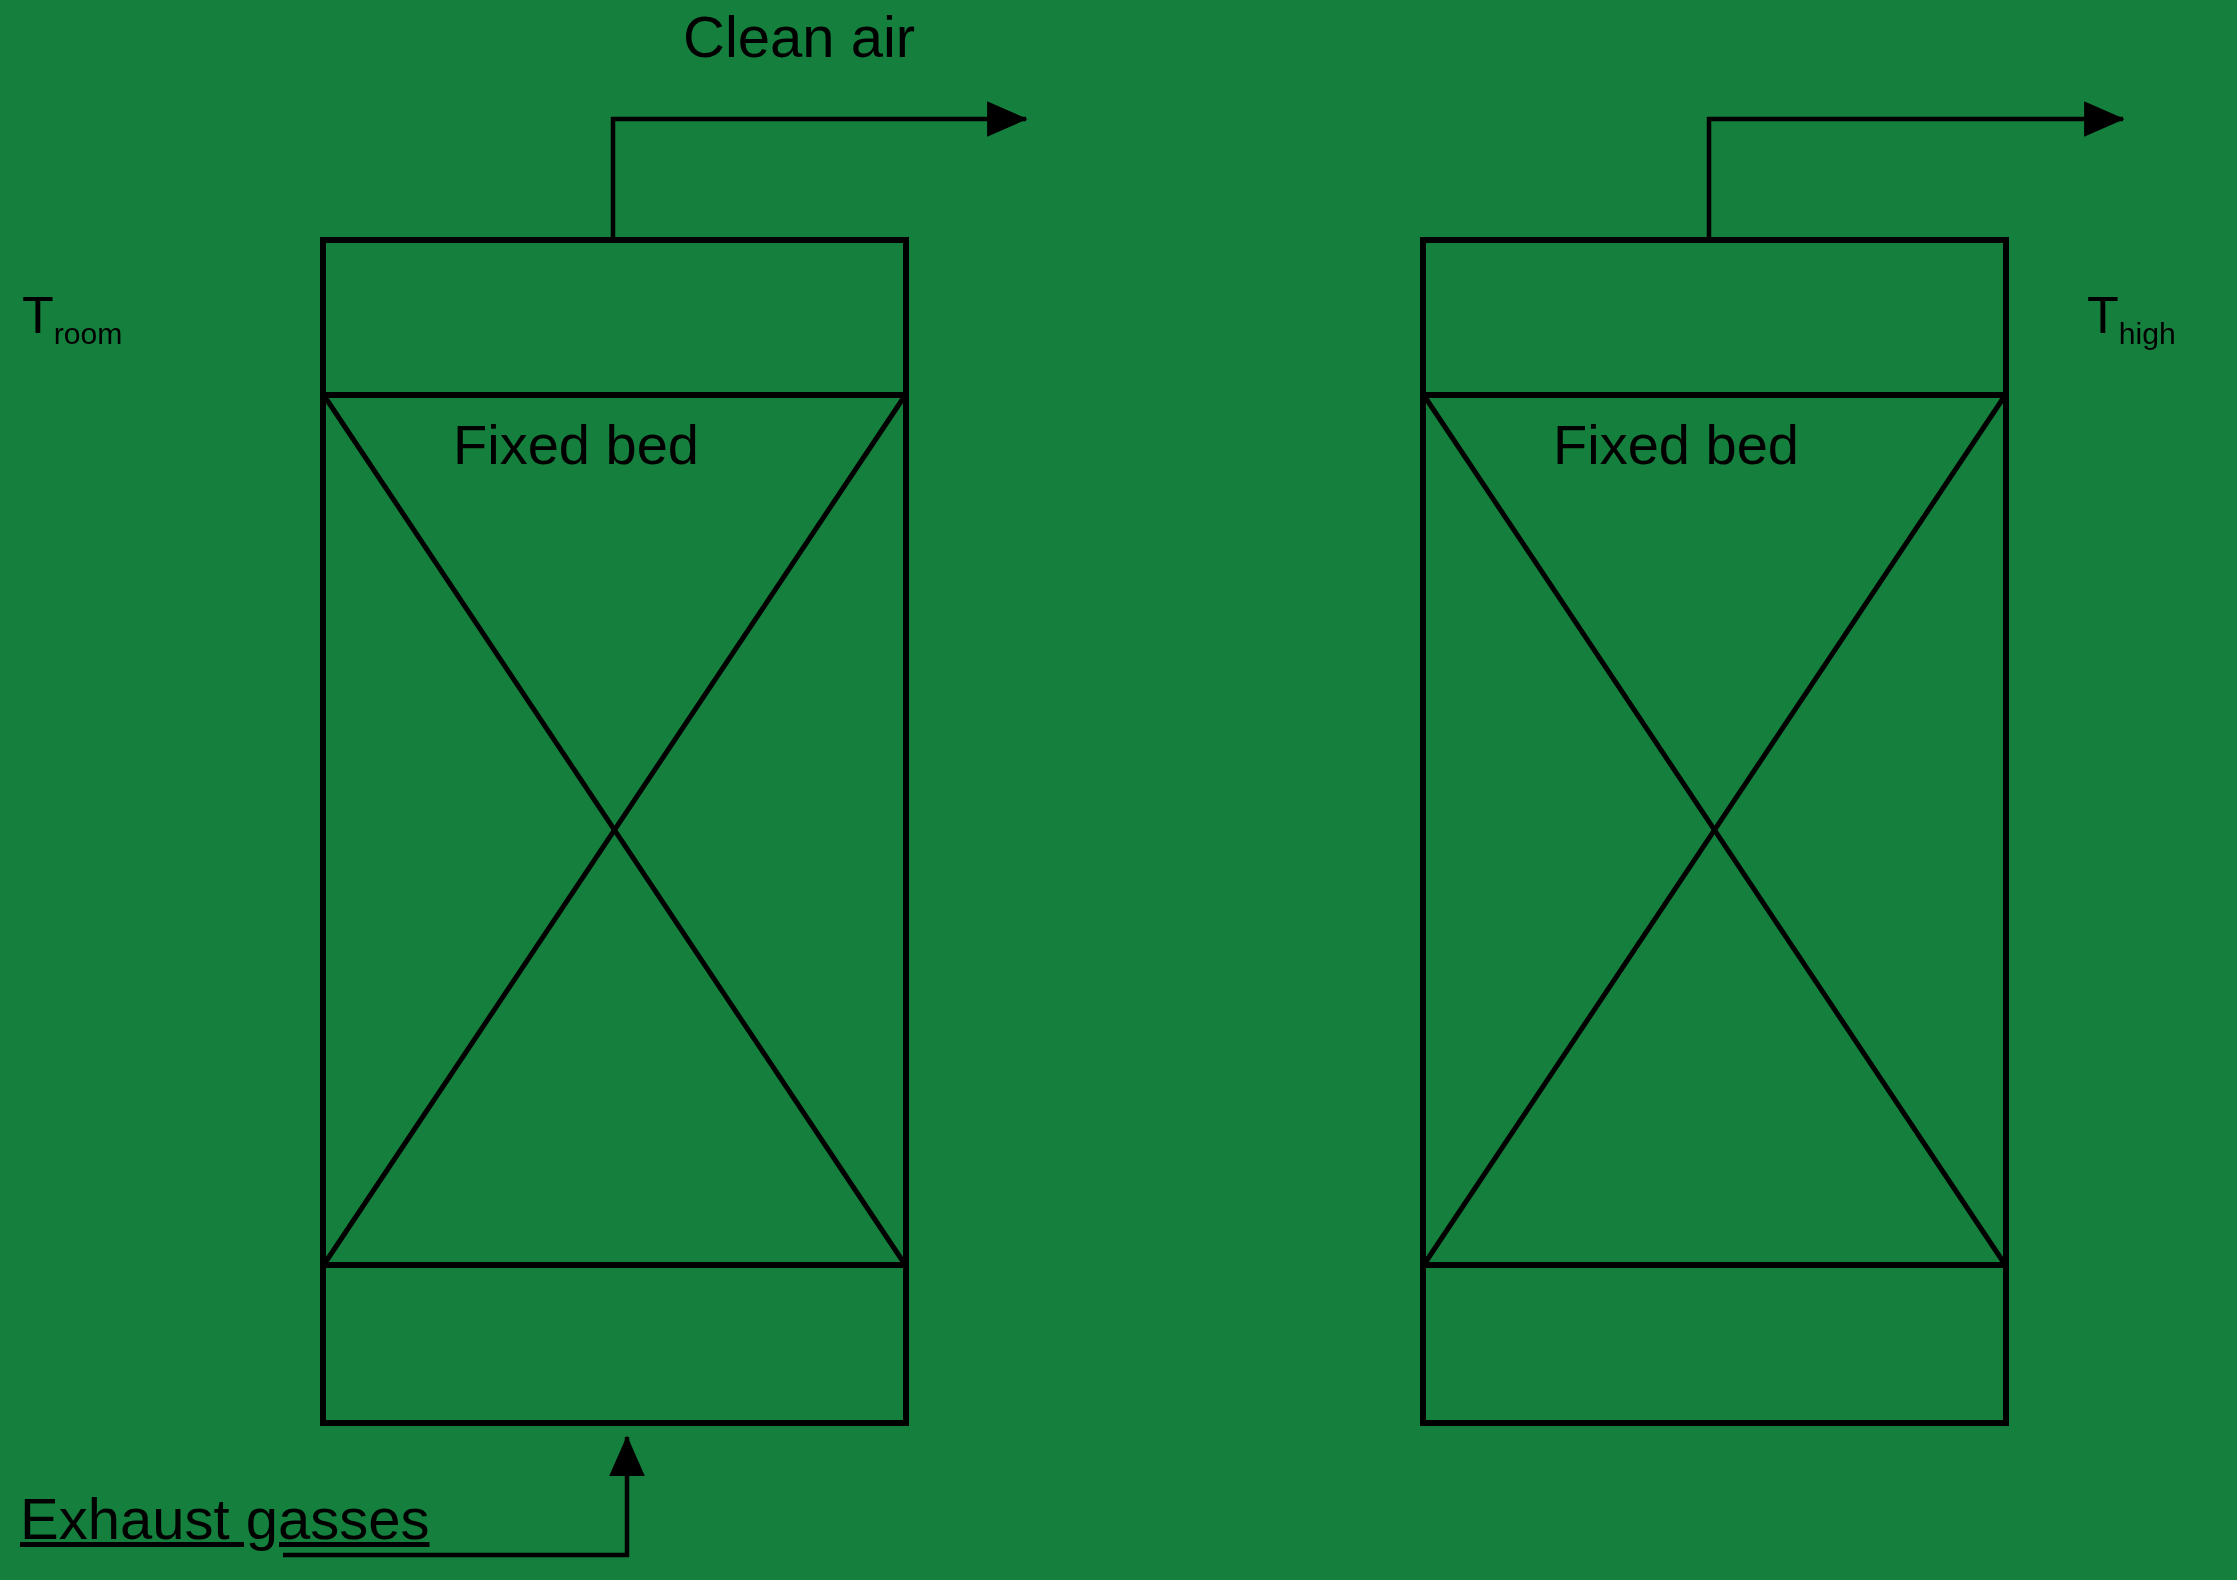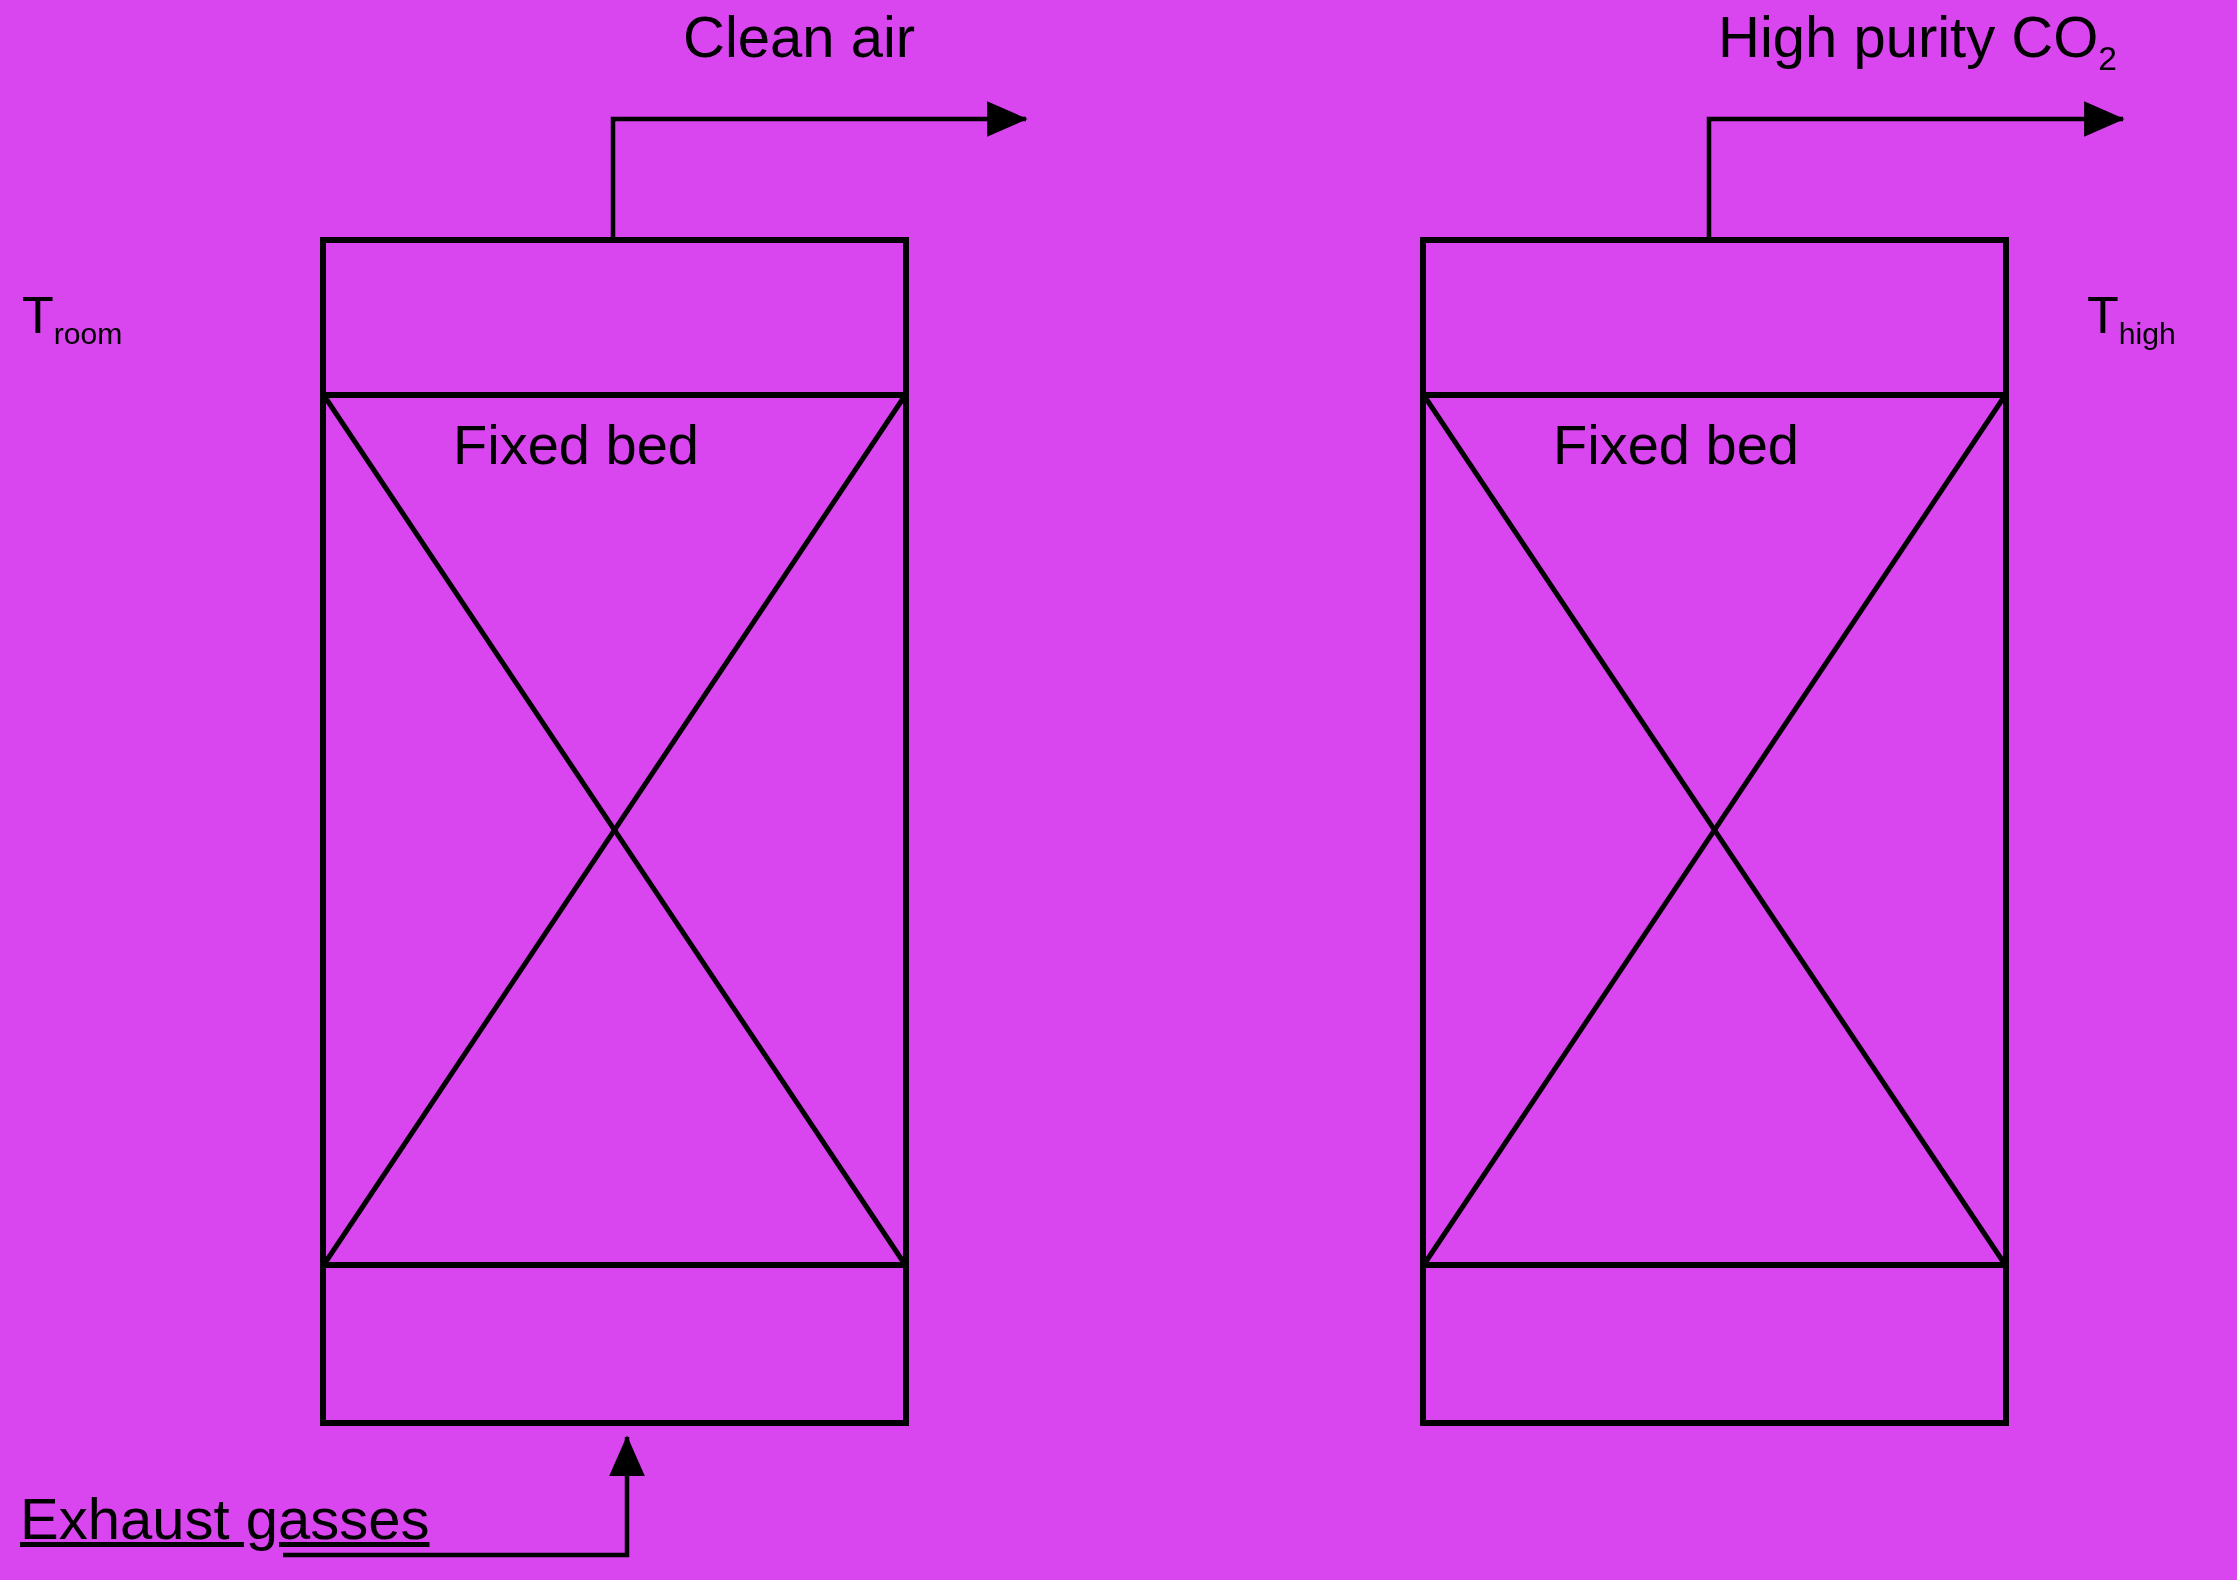--- a/index.html
+++ b/index.html
@@ -4,21 +4,21 @@
 <style>
   html, body {
     margin: 0;
     padding: 0;
     background: #ffffff;
   }
   #canvas {
     position: relative;
     width: 2237px;
     height: 1580px;
-    background: #d946ef;
+    background: #15803d;
     overflow: hidden;
     font-family: "Liberation Sans", sans-serif;
     color: #000000;
   }
   #diagram-svg {
     position: absolute;
     left: 0;
     top: 0;
     width: 2237px;
     height: 1580px;
@@ -83,21 +83,20 @@
     <path d="M 613 243 L 613 119 L 1026 119" fill="none" stroke="#000000" stroke-width="4.5" marker-end="url(#arrowRight)"></path>
 
     <path d="M 1709 243 L 1709 119 L 2123 119" fill="none" stroke="#000000" stroke-width="4.5" marker-end="url(#arrowRight)"></path>
 
     <path d="M 283 1555 L 627 1555 L 627 1437" fill="none" stroke="#000000" stroke-width="4.5" marker-end="url(#arrowUp)"></path>
 
   </svg>
 
   <div class="lbl lbl-stream" id="label-clean-air">Clean air</div>
 
-  <div class="lbl lbl-stream" id="label-high-purity"><span>High purity CO</span><span class="sub">2</span></div>
 
   <div class="lbl lbl-temp" id="label-troom"><span>T</span><span class="sub">room</span></div>
 
   <div class="lbl lbl-temp" id="label-thigh"><span>T</span><span class="sub">high</span></div>
 
   <div class="lbl lbl-bed" id="label-fixed-bed-left">Fixed bed</div>
 
   <div class="lbl lbl-bed" id="label-fixed-bed-right">Fixed bed</div>
 
   <div class="lbl lbl-stream" id="label-exhaust-gasses">Exhaust gasses</div>

